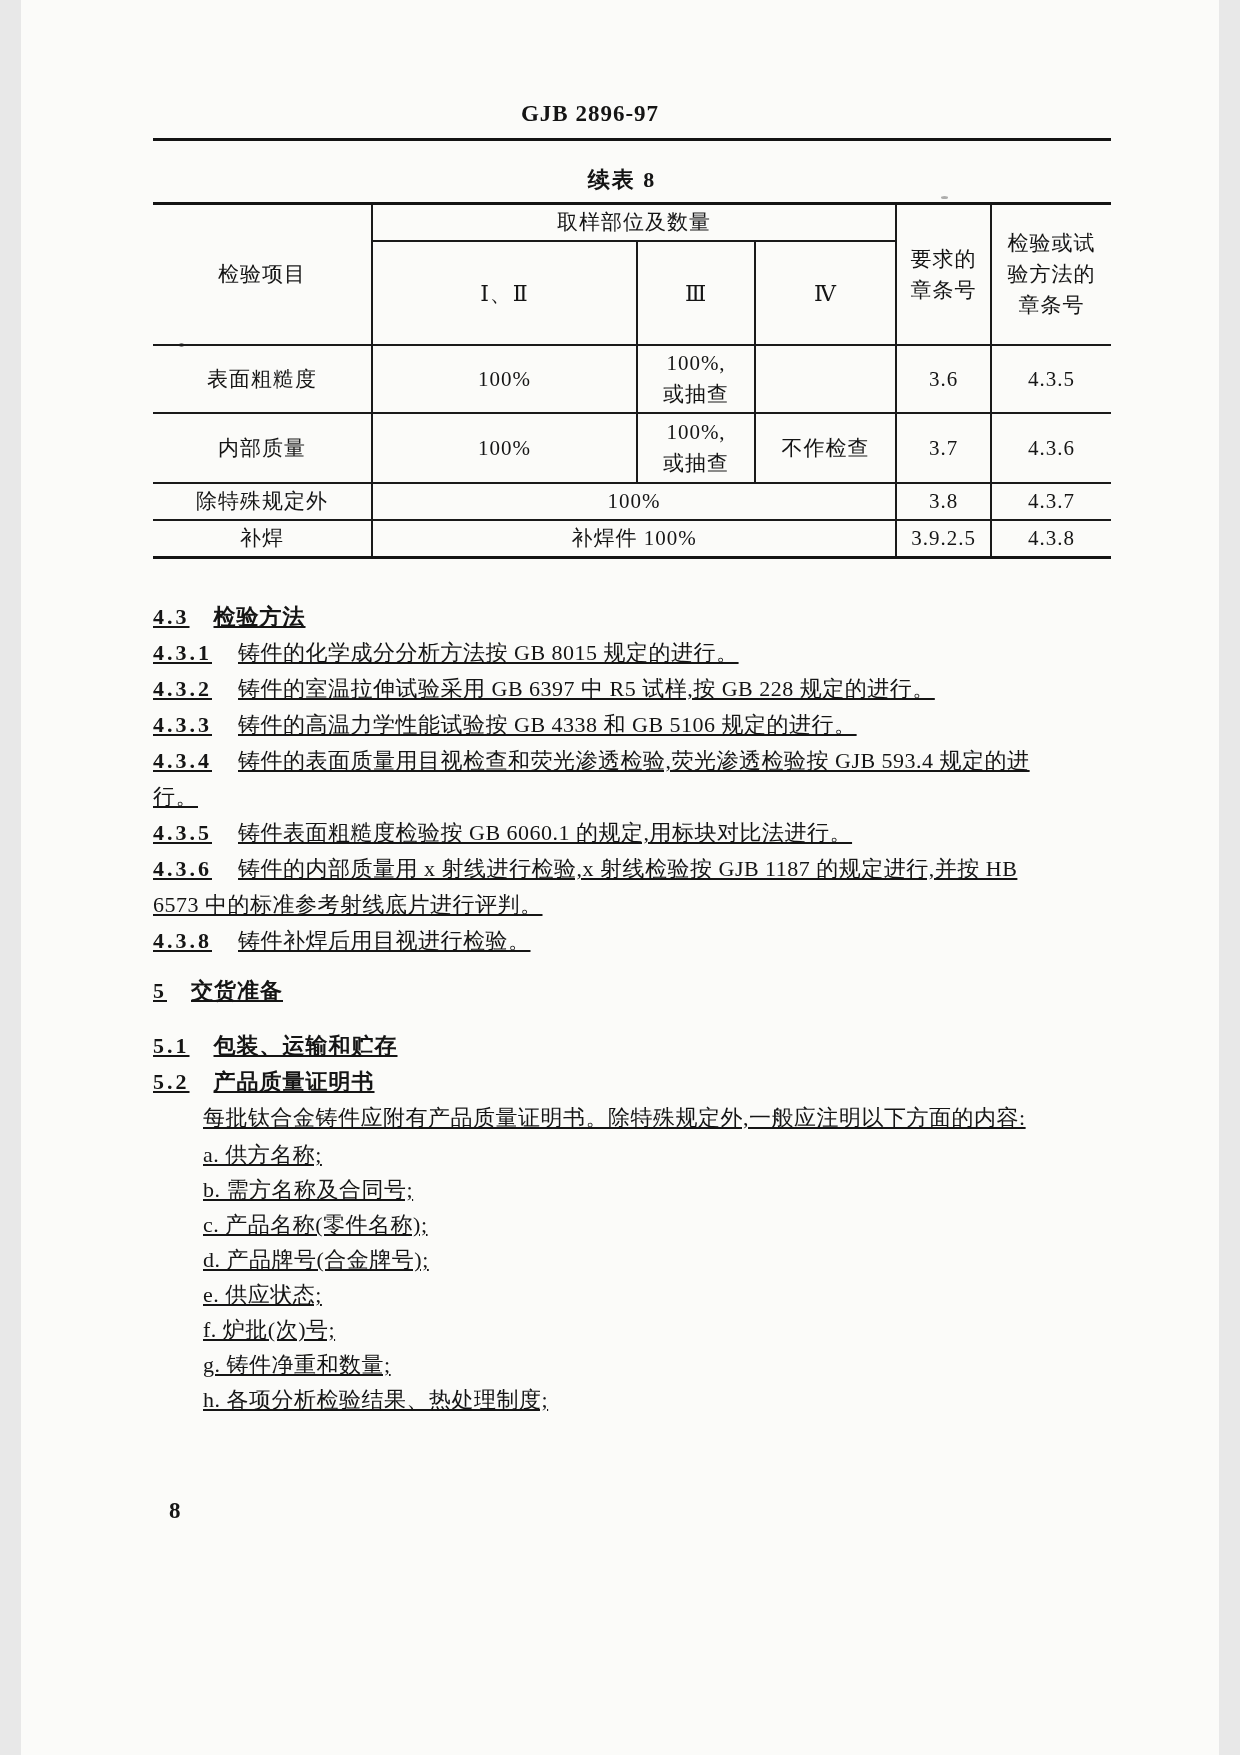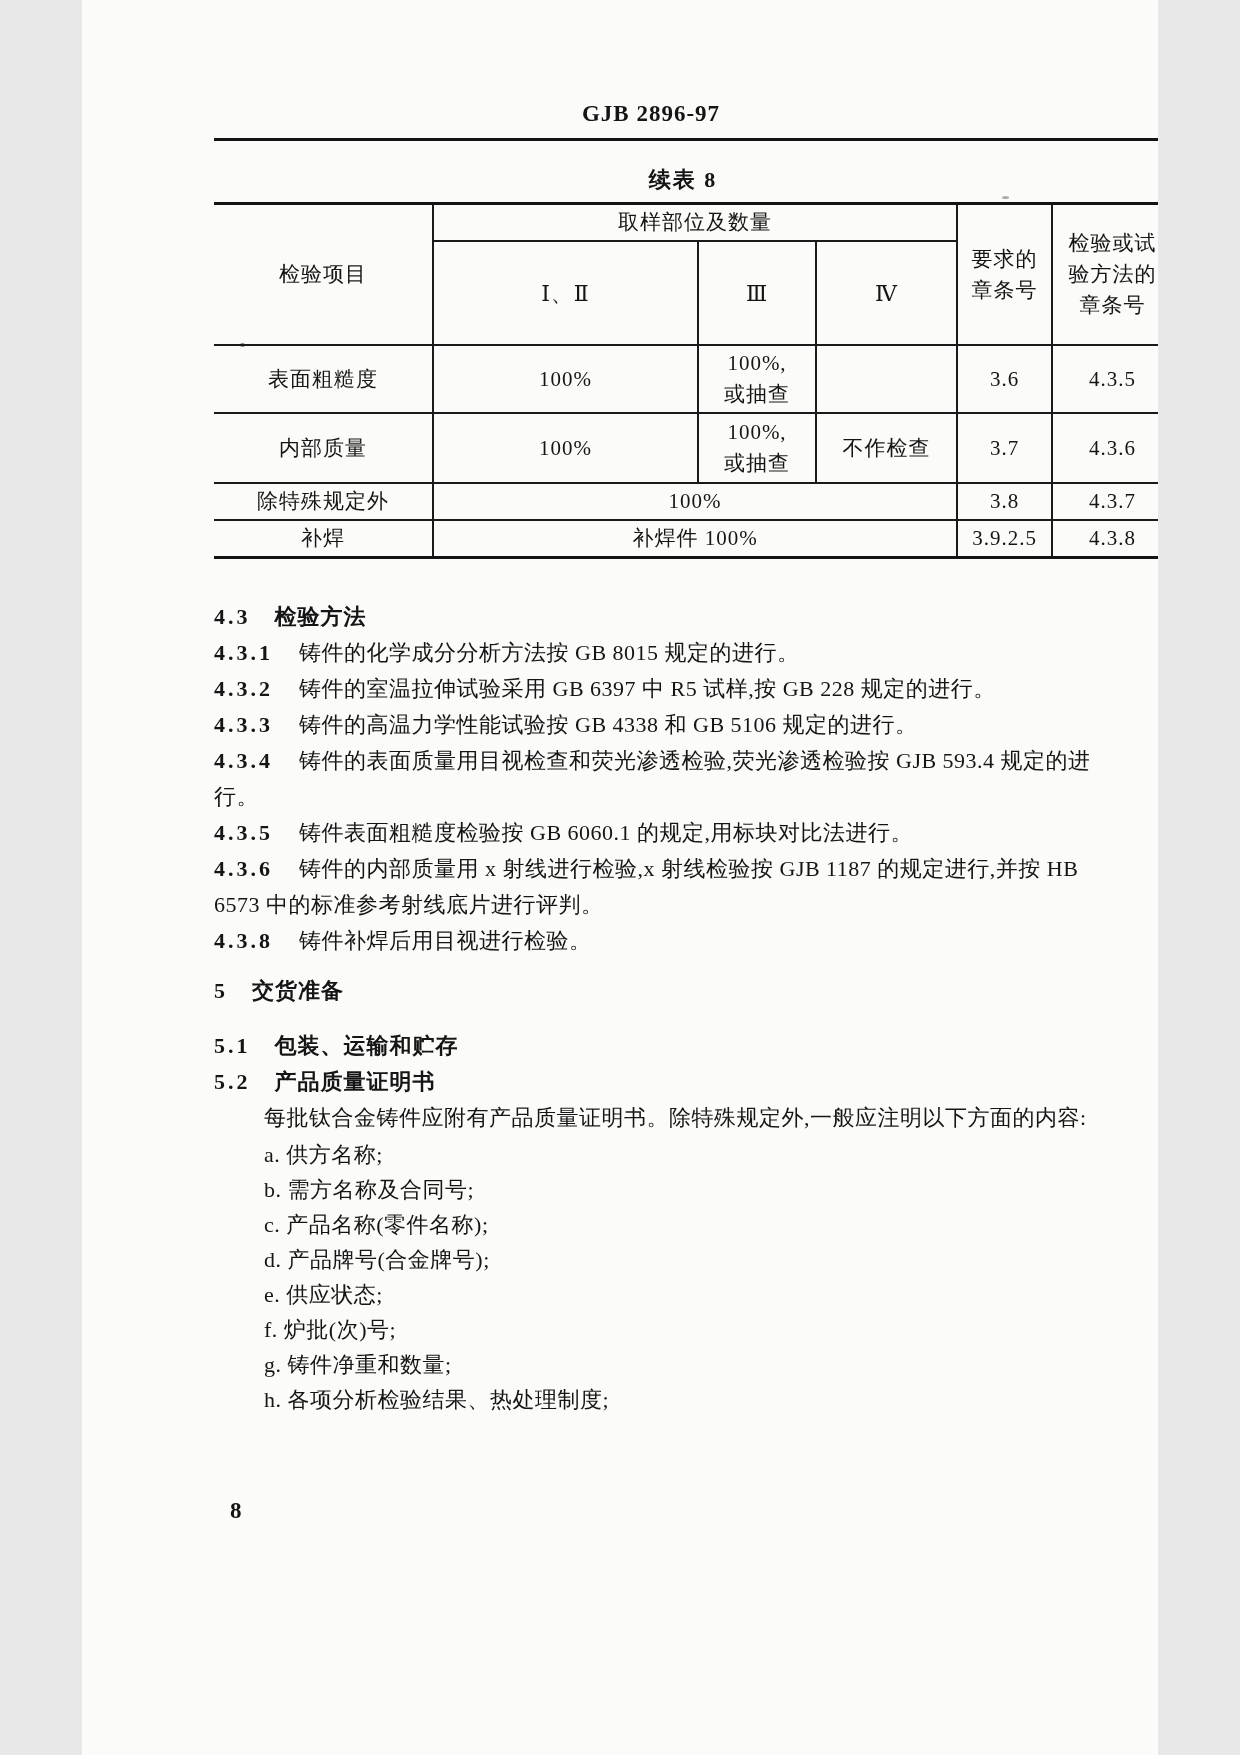--- a/index.html
+++ b/index.html
@@ -3,21 +3,21 @@
 <meta charset="utf-8">
 <style>
   * { box-sizing: border-box; }
   html, body { margin: 0; padding: 0; }
   body {
     background: #e8e8e8;
     font-family: "Liberation Serif", "DejaVu Serif", serif;
   }
   .page {
     position: relative;
-    width: 1076px;
+    width: 1198px;
     height: 1755px;
     margin: 0 auto;
     background: #fbfbf9;
     color: #151515;
     overflow: hidden;
   }
   .content {
     position: absolute;
     left: 132px;
     top: 0;
@@ -75,21 +75,21 @@
   tr.r-head1 { height: 34px; }
   tr.r-head2 { height: 104px; }
   tr.r-rough { height: 68px; }
   tr.r-int   { height: 70px; }
   tr.r-shape { height: 34px; }
   tr.r-weld  { height: 36px; }
   td.roman { font-size: 22px; }
 
   
   .body-text { margin-top: 40px; font-size: 22px; }
-  .body-text p { margin: 0; line-height: 36px; }
+  .body-text p { margin: 0; line-height: 36px; text-decoration: underline; }
   .clause-num {
     font-weight: bold;
     letter-spacing: 3px;
     margin-right: 26px;
     white-space: nowrap;
   }
   .clause-text { white-space: pre-line; letter-spacing: 0.5px; }
   .heading { font-weight: bold; letter-spacing: 1px; }
   .heading .clause-num { letter-spacing: 3px; margin-right: 24px; }
   .sp-before-5  { margin-top: 14px !important; }

